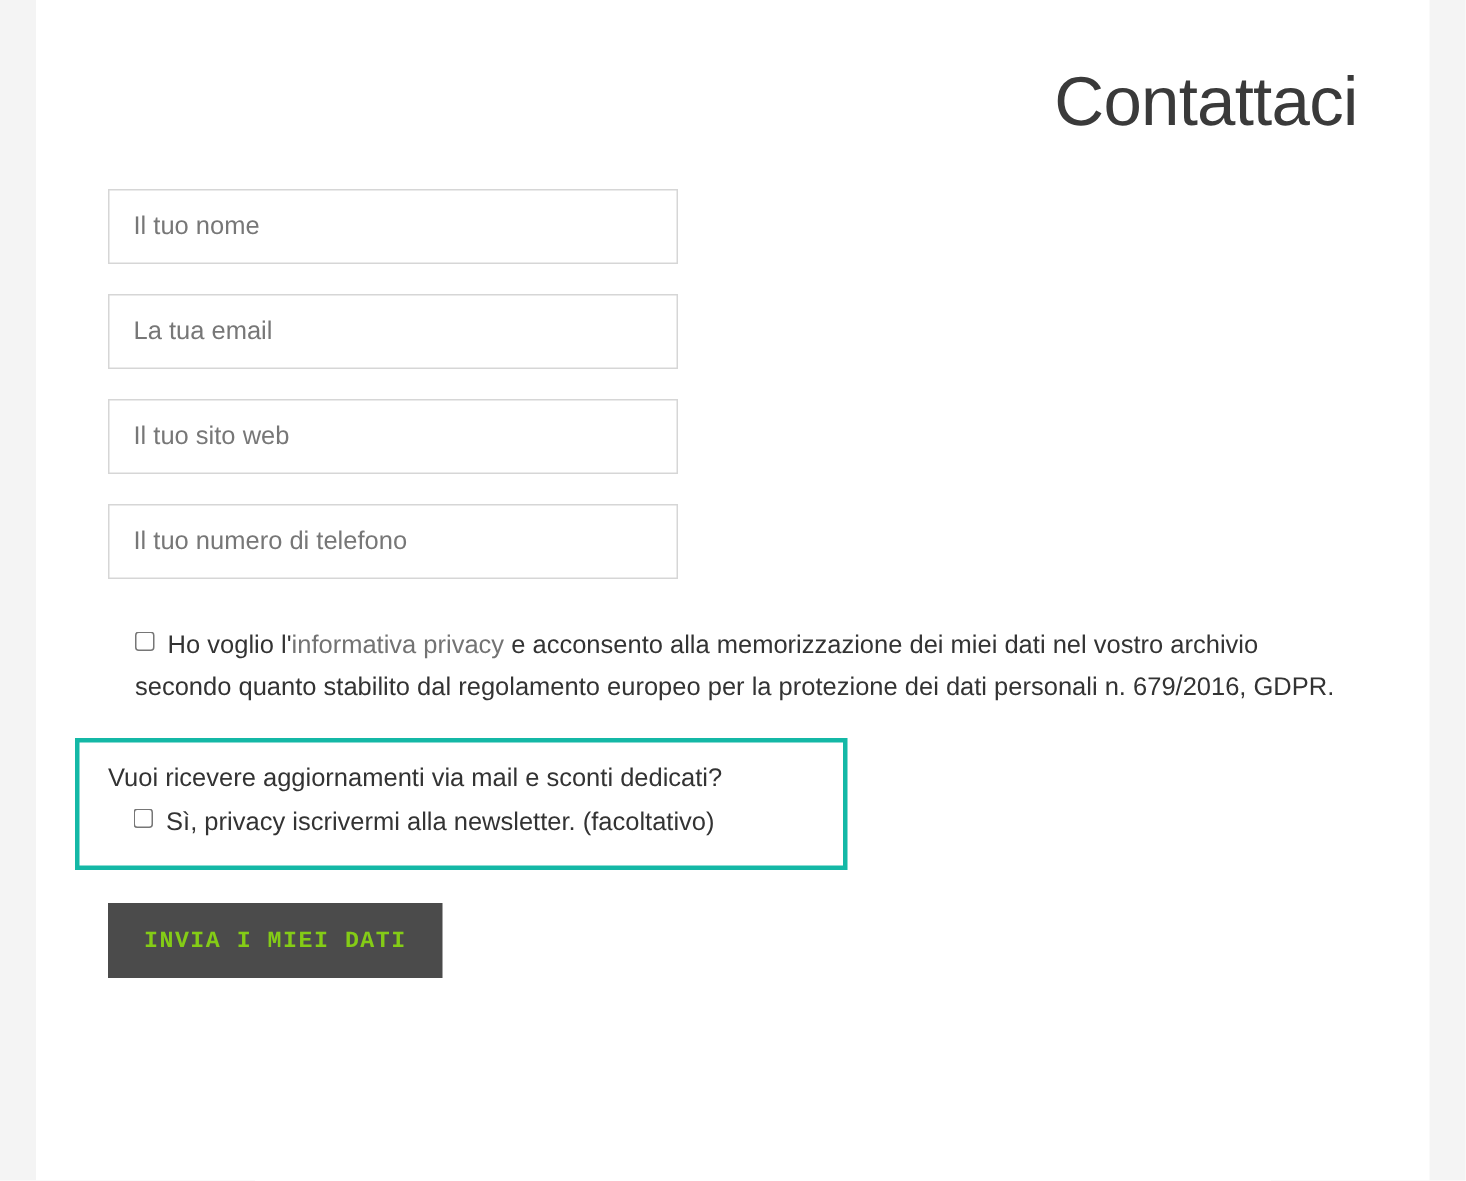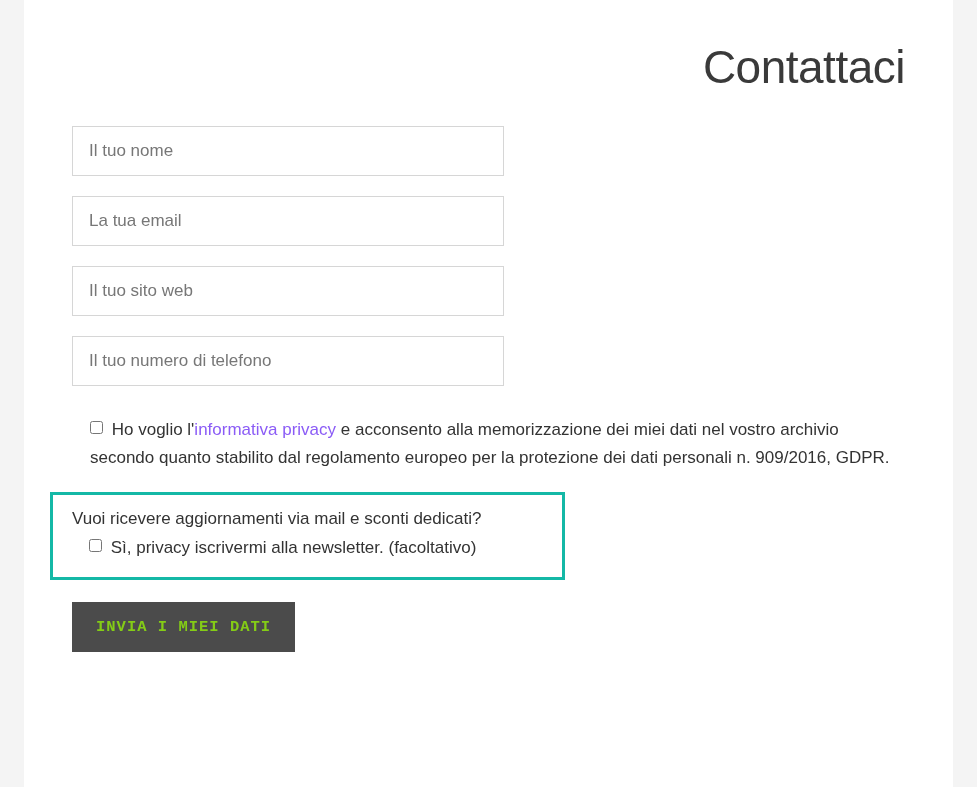--- a/index.html
+++ b/index.html
@@ -26,21 +26,21 @@
       font-weight: 400;
       color: #3a3a3a;
       margin-bottom: 32px;
       letter-spacing: -0.5px;
       text-align: right;
     }
     .form-field {
       margin-bottom: 20px;
     }
     .form-input {
-      width: 432px;
+      width: 380px;
       padding: 14px 16px;
       border: 1px solid #d6d6d6;
       font-size: 17px;
       color: #333;
       font-family: inherit;
       background: #fff;
     }
     .form-input::placeholder {
       color: #777;
     }
@@ -50,21 +50,21 @@
       padding-left: 18px;
       font-size: 17px;
       line-height: 1.65;
       color: #333;
     }
     .consent-block input[type="checkbox"] {
       margin-right: 4px;
       transform: translateY(-1px);
     }
     .consent-block a {
-      color: #8b5cf6;
+      color: #737373;
       text-decoration: none;
     }
     .newsletter-block {
       border: 3px solid #14b8a6;
       padding: 10px 14px 14px 14px;
       margin-left: -22px;
       margin-right: 340px;
       margin-bottom: 22px;
       font-size: 17px;
       line-height: 1.7;
@@ -111,21 +111,21 @@
   <div class="form-field">
     <input type="text" class="form-input" placeholder="Il tuo sito web" style="">
   </div>
 
   <div class="form-field">
     <input type="text" class="form-input" placeholder="Il tuo numero di telefono" style="">
   </div>
 
   <div class="consent-block">
     <input type="checkbox" style="">
-    <span>Ho voglio l'</span><a href="#">informativa privacy</a><span> e acconsento alla memorizzazione dei miei dati nel vostro archivio secondo quanto stabilito dal regolamento europeo per la protezione dei dati personali n. 909/2016, GDPR.</span>
+    <span>Ho voglio l'</span><a href="#">informativa privacy</a><span> e acconsento alla memorizzazione dei miei dati nel vostro archivio secondo quanto stabilito dal regolamento europeo per la protezione dei dati personali n. 679/2016, GDPR.</span>
   </div>
 
   <div class="newsletter-block">
     <span class="newsletter-question">Vuoi ricevere aggiornamenti via mail e sconti dedicati?</span>
     <div class="newsletter-check-line">
       <input type="checkbox" style="">
       <span>Sì, privacy iscrivermi alla newsletter. (facoltativo)</span>
     </div>
   </div>
 

